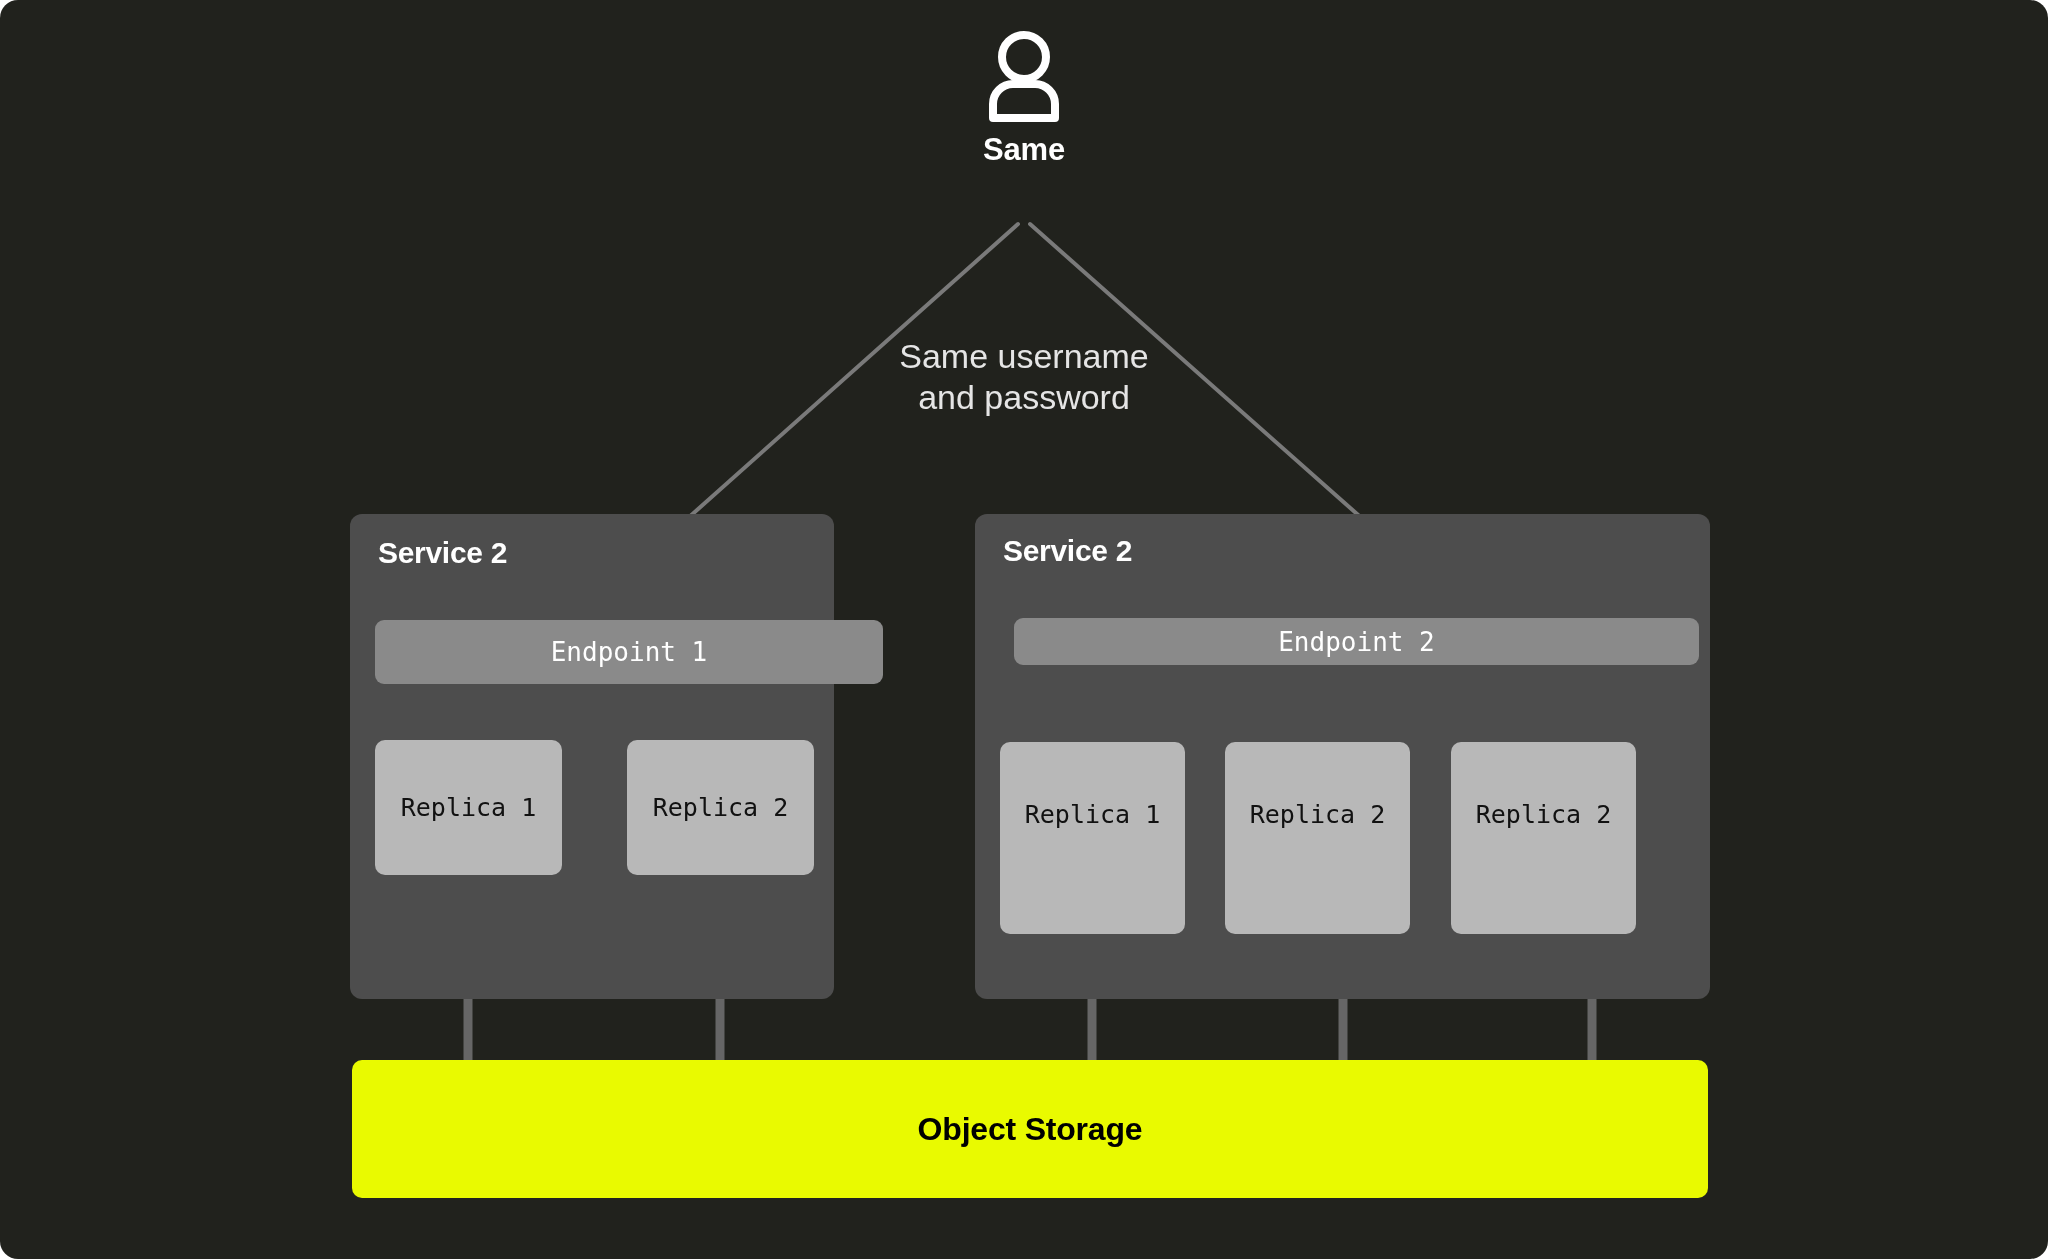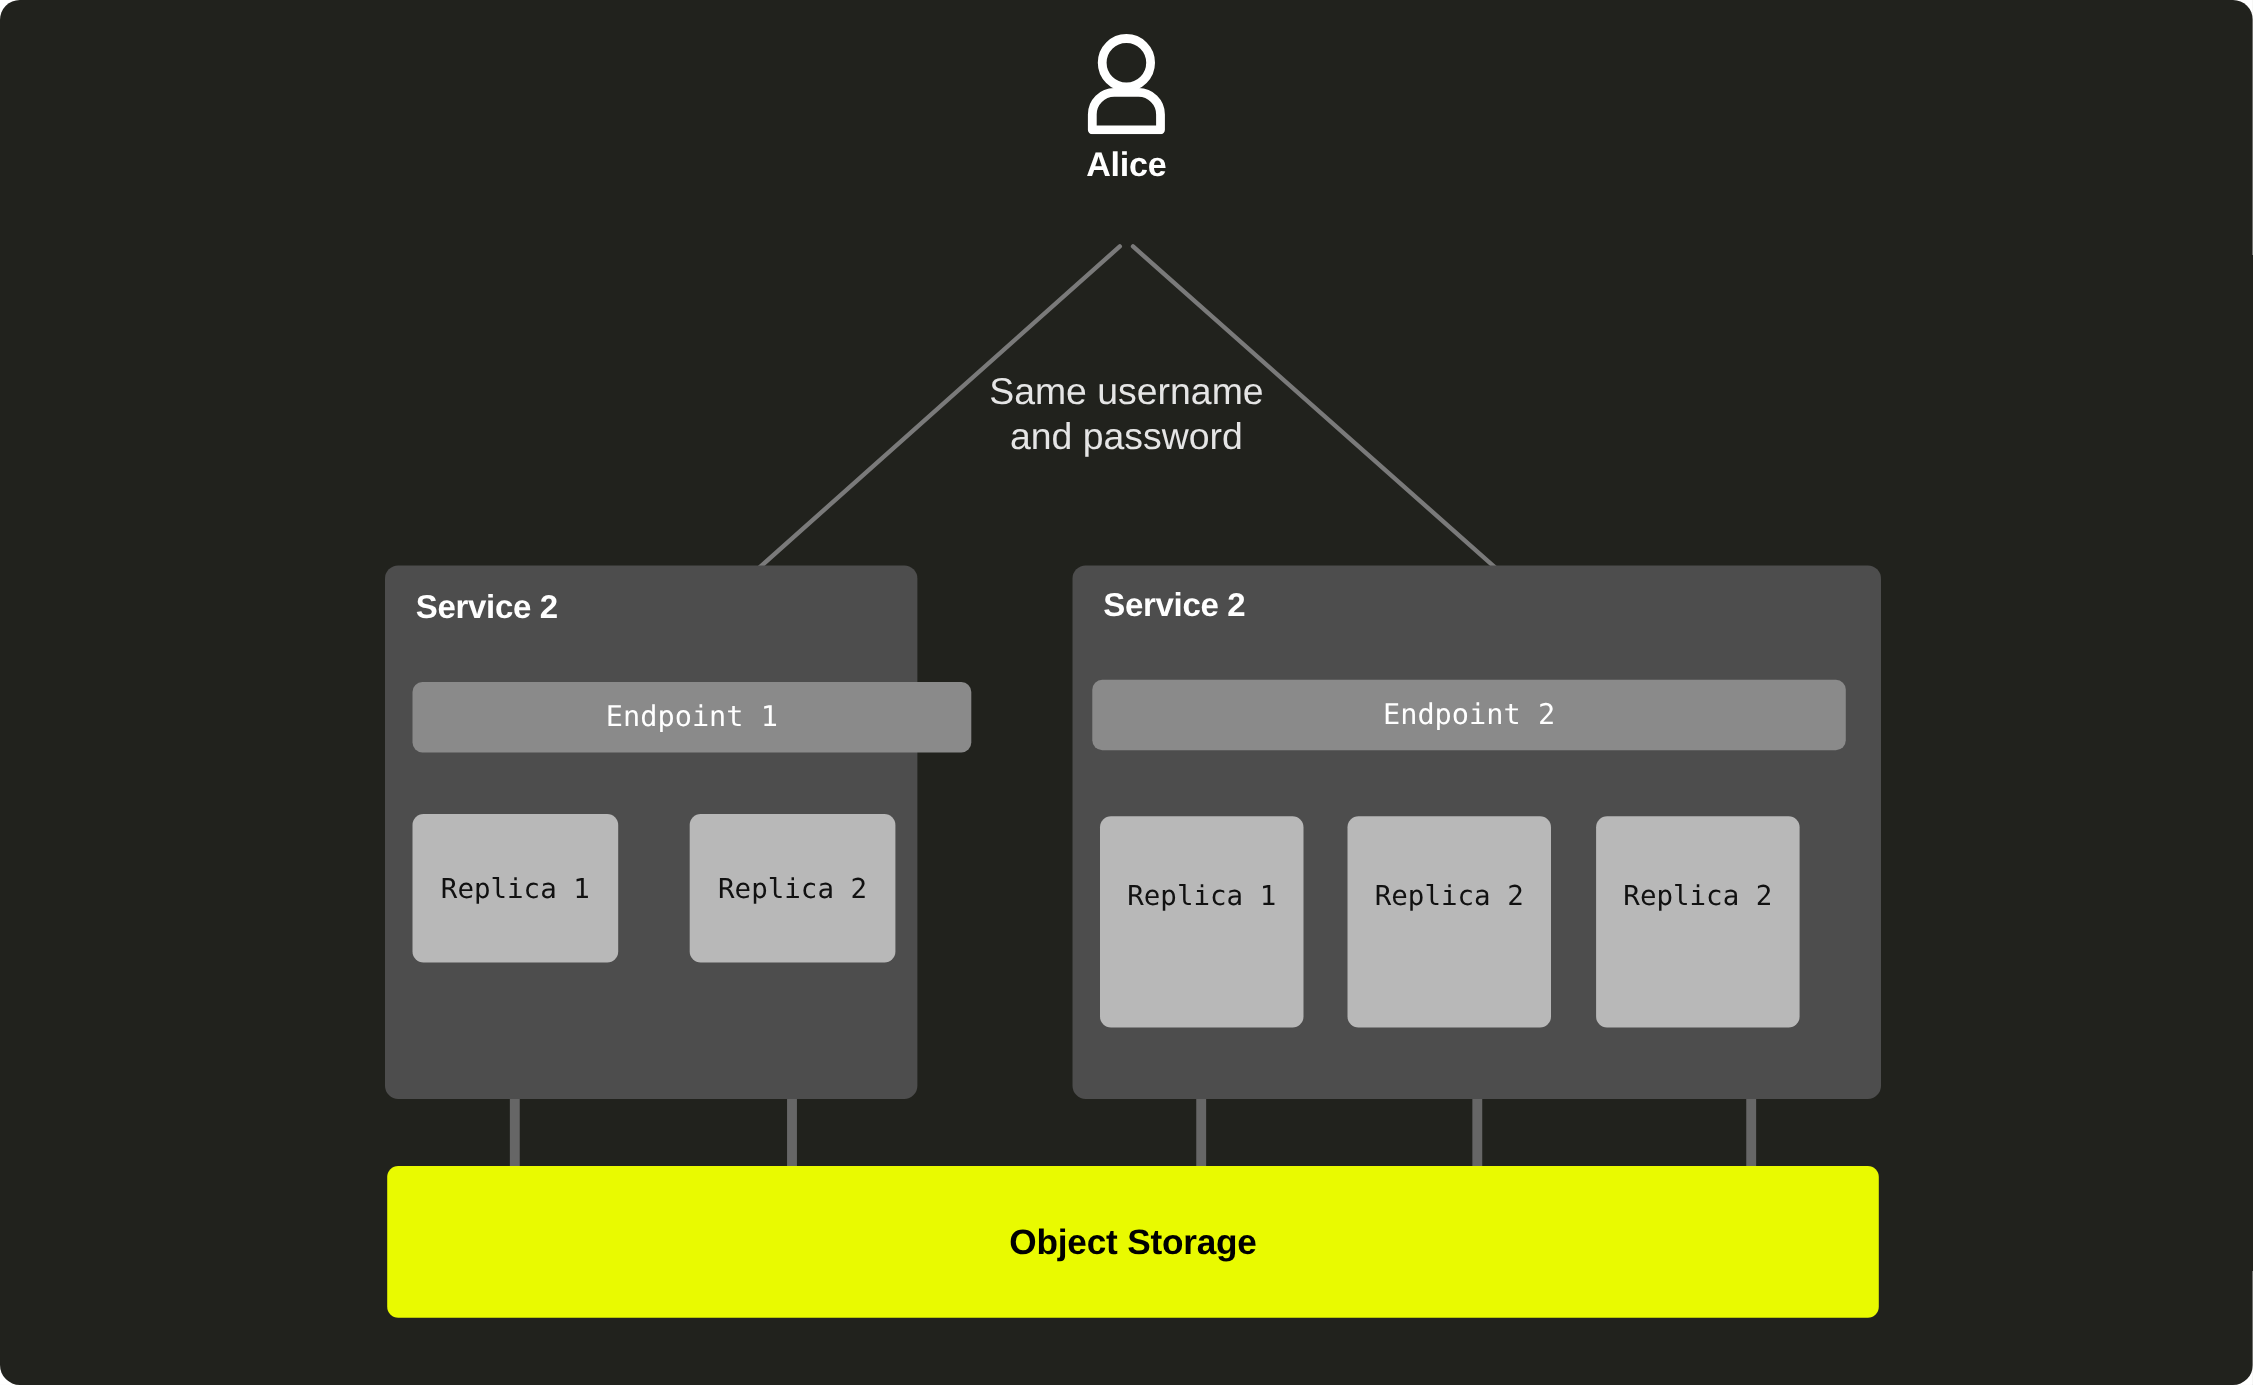--- a/index.html
+++ b/index.html
@@ -96,21 +96,21 @@
     border-radius: 9px;
     color: #ffffff;
     font-family: "DejaVu Sans Mono", "Liberation Mono", monospace;
     font-size: 26px;
     display: flex;
     align-items: center;
     justify-content: center;
     z-index: 4;
   }
   #service-1 .endpoint { left: 25px; top: 106px; width: 508px; height: 64px; }
-  #service-2 .endpoint { left: 18px; top: 104px; width: 685px; height: 64px; align-items: center; }
+  #service-2 .endpoint { left: 39px; top: 104px; width: 685px; height: 47px; align-items: center; }
 
   .replica {
     position: absolute;
     background: #b8b8b8;
     border-radius: 10px;
     color: #111111;
     font-family: "DejaVu Sans Mono", "Liberation Mono", monospace;
     font-size: 25px;
     display: flex;
     align-items: center;
@@ -162,21 +162,21 @@
     <line x1="1092" y1="655" x2="1092" y2="1064" stroke="#666666" stroke-width="9"></line>
     <line x1="1343" y1="655" x2="1343" y2="1064" stroke="#666666" stroke-width="9"></line>
     <line x1="1592" y1="655" x2="1592" y2="1064" stroke="#666666" stroke-width="9"></line>
   </svg>
 
   <div class="actor">
     <svg class="actor-icon" width="82" height="92" viewBox="0 0 82 92" xmlns="http://www.w3.org/2000/svg">
       <circle cx="41" cy="27" r="22" fill="none" stroke="#ffffff" stroke-width="8"></circle>
       <path d="M10 88 L10 74 A20 20 0 0 1 30 54 L52 54 A20 20 0 0 1 72 74 L72 88 Z" fill="none" stroke="#ffffff" stroke-width="8" stroke-linejoin="round"></path>
     </svg>
-    <div class="actor-label">Alice</div>
+    <div class="actor-label">Same</div>
   </div>
 
   <svg class="layer" viewBox="0 0 2048 1259" xmlns="http://www.w3.org/2000/svg">
     <g stroke="#7a7a7a" fill="#7a7a7a">
       <line x1="1018" y1="224" x2="614" y2="584" stroke-width="4" stroke-linecap="round"></line>
       <polygon points="597,600 636,580 617,561" stroke="none"></polygon>
     </g>
     <g stroke="#7a7a7a" fill="#7a7a7a">
       <line x1="1030" y1="224" x2="1436" y2="584" stroke-width="4" stroke-linecap="round"></line>
       <polygon points="1453,600 1414,581 1433,561" stroke="none"></polygon>

